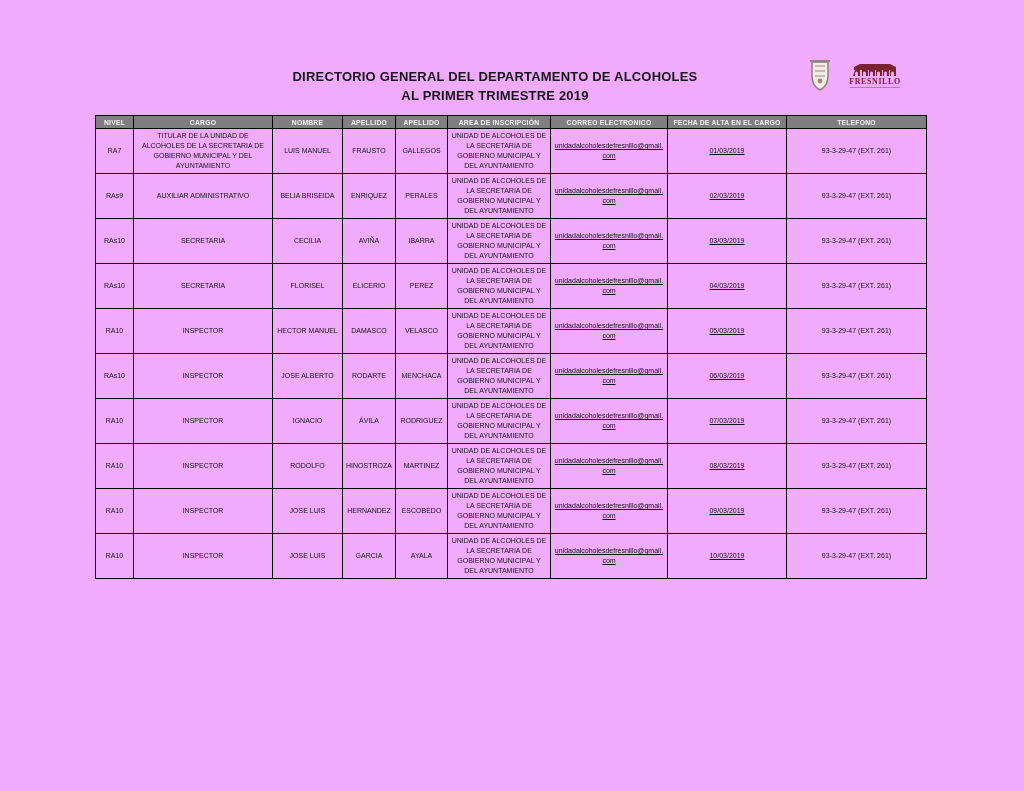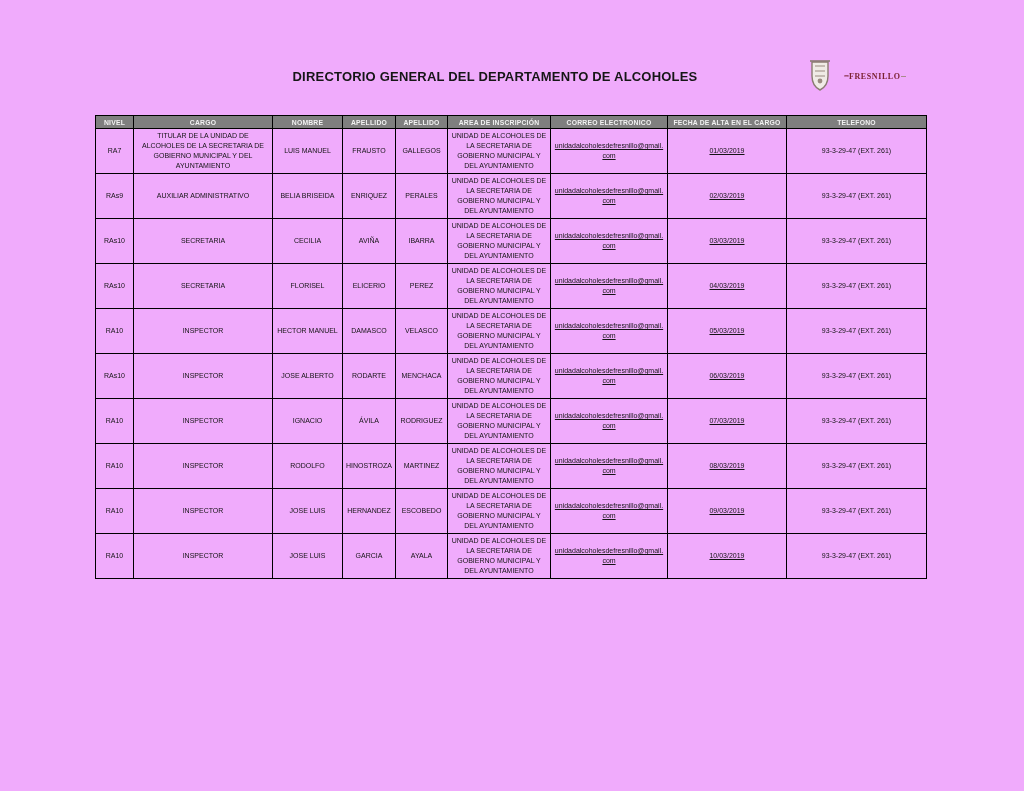--- a/index.html
+++ b/index.html
@@ -24,21 +24,21 @@
     color: #161616;
     letter-spacing: 0.2px;
   }
 
   
   .logos {
     position: absolute; top: 60px; left: 808px;
     display: flex; align-items: center; gap: 12px;
   }
   .crest { width: 24px; height: 32px; }
-  .fresnillo { display: flex; flex-direction: row; align-items: center; width: 62px; }
+  .fresnillo { display: flex; flex-direction: column; align-items: center; width: 62px; }
   .fresnillo svg { width: 46px; height: 14px; }
   .fresnillo-text {
     font-family: "Liberation Serif", serif;
     font-size: 8px; font-weight: bold;
     color: #7b2231; letter-spacing: 0.6px;
     line-height: 9px;
   }
   .fresnillo-tagline {
     width: 50px; height: 2px; margin-top: 1px;
     border-top: 1px solid #a98b8b;
@@ -78,20 +78,21 @@
   td.cell-correo { word-break: break-all; }
   .underline { text-decoration: underline; }
 </style>
 </head>
 <body>
 
 <div class="page">
 
   <div class="title-block">
     <div>DIRECTORIO GENERAL DEL DEPARTAMENTO DE ALCOHOLES</div>
+    <div>AL PRIMER TRIMESTRE 2019</div>
   </div>
 
   <div class="logos">
     <svg class="crest" viewBox="0 0 24 32">
       <path d="M4 2 H20 V16 C20 24 16 28 12 30 C8 28 4 24 4 16 Z" fill="#f0ebe6" stroke="#8a7b72" stroke-width="1.4"></path>
       <path d="M7 6 H17 M7 11 H17 M7 16 H17" stroke="#9a8a80" stroke-width="1" fill="none"></path>
       <circle cx="12" cy="21" r="2.4" fill="#9a8a80"></circle>
       <path d="M2 1 H22" stroke="#8a7b72" stroke-width="1.6"></path>
     </svg>
     <div class="fresnillo">

